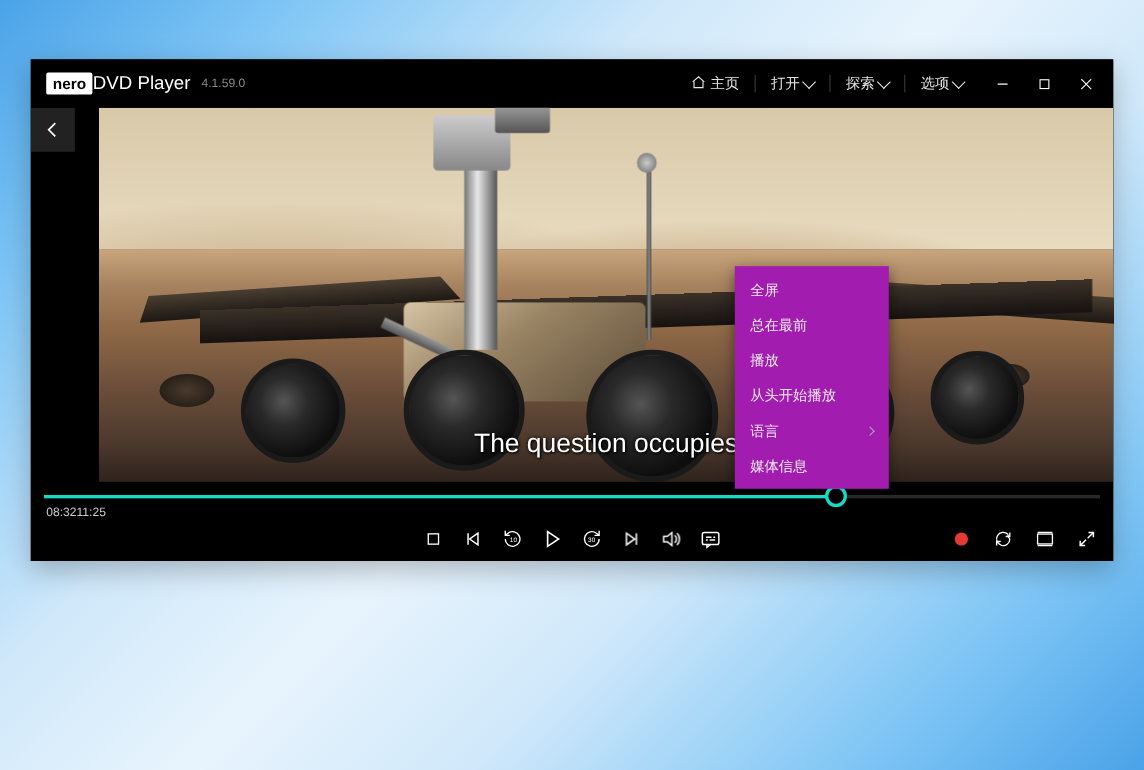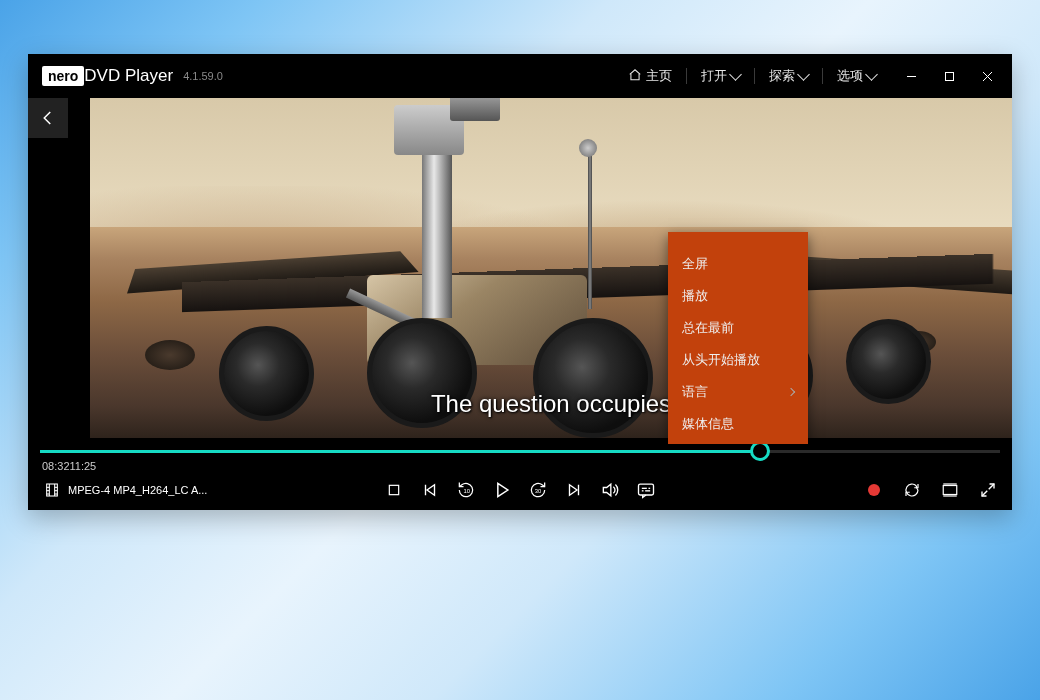--- a/index.html
+++ b/index.html
@@ -32,21 +32,21 @@
 .panel-r{position:absolute;right:0;top:44%;width:320px;height:45px;background:linear-gradient(#4a3e31,#1e1914);transform:perspective(400px) rotateX(60deg) rotateZ(8deg)}
 .body{position:absolute;left:30%;top:52%;width:220px;height:90px;background:linear-gradient(145deg,#d6c5a6,#9a8564 40%,#5e4d3a);border-radius:6px}
 .wheel{position:absolute;border-radius:50%;background:radial-gradient(circle at 40% 40%,#555 0%,#2a2a2a 30%,#0e0e0e 70%);border:5px solid #1a1a1a}
 .w1{width:85px;height:85px;left:14%;bottom:5%}
 .w2{width:100px;height:100px;left:30%;bottom:3%}
 .w3{width:110px;height:110px;left:48%;bottom:0}
 .w4{width:95px;height:95px;left:67%;bottom:3%}
 .w5{width:75px;height:75px;left:82%;bottom:10%}
 .arm{position:absolute;left:28%;top:56%;width:120px;height:10px;background:linear-gradient(#999,#555);transform:rotate(25deg);transform-origin:left}
 .subs{position:absolute;left:0;right:0;bottom:18px;text-align:center;color:#fff;font-size:24px;font-weight:400;text-shadow:0 0 4px #000,1px 1px 2px #000;z-index:6;line-height:1.35}
-.ctx{position:absolute;left:640px;top:134px;width:140px;background:#c2410c;padding:16px 0;z-index:10;box-shadow:0 4px 12px rgba(0,0,0,.5)}
+.ctx{position:absolute;left:640px;top:144px;width:140px;background:#a21caf;padding:6px 0;z-index:10;box-shadow:0 4px 12px rgba(0,0,0,.5)}
 .ctx-item{display:flex;align-items:center;justify-content:space-between;padding:7px 14px;font-size:13px;color:#eee;cursor:pointer}
 .controls{background:#000;color:#fff}
 .seek{position:relative;height:14px;padding:0 12px;display:flex;align-items:center}
 .track{position:relative;flex:1;height:3px;background:#2a2a2a}
 .fill{position:absolute;left:0;top:0;height:100%;background:#16dbc4}
 .thumb{position:absolute;top:50%;width:14px;height:14px;border-radius:50%;background:#000;border:3px solid #16dbc4;transform:translate(-50%,-50%)}
 .timerow{display:flex;justify-content:flex-start;padding:2px 14px;font-size:11px;color:#ccc}
 .mainrow{display:flex;align-items:center;padding:6px 14px 10px;gap:8px}
 .file{display:flex;align-items:center;gap:6px;font-size:11px;color:#fff;max-width:190px}
 .ctr{display:flex;align-items:center;gap:16px;position:absolute;left:50%;transform:translateX(-50%)}
@@ -146,24 +146,24 @@
       <div class="subs">
         <span>The question occupies</span><br>
       </div>
     </div>
 
     <div class="ctx">
       <div class="ctx-item">
           <span>全屏</span>
         </div>
       <div class="ctx-item">
+          <span>总在最前</span>
+        </div>
+      <div class="ctx-item">
           <span>播放</span>
-        </div>
-      <div class="ctx-item">
-          <span>总在最前</span>
         </div>
       <div class="ctx-item">
           <span>从头开始播放</span>
         </div>
       <div class="ctx-item">
           <span>语言</span>
           <span class="chev-r"></span>
         </div>
       <div class="ctx-item">
           <span>媒体信息</span>
@@ -180,36 +180,20 @@
       <div class="track">
         <div class="fill" id="fill" style="width: 75%;"></div>
         <div class="thumb" id="thumb" style="left: 75%;"></div>
       </div>
     </div>
     <div class="timerow">
       <span>08:32</span>
       <span>11:25</span>
     </div>
     <div class="mainrow" style="position:relative">
-      <div class="file">
-        <span class="ic">
-          <svg width="16" height="16" viewBox="0 0 24 24" fill="none" stroke="currentColor" stroke-width="1.6">
-              <rect x="4" y="3" width="16" height="18"></rect>
-              <line x1="8" y1="3" x2="8" y2="21"></line>
-              <line x1="16" y1="3" x2="16" y2="21"></line>
-              <line x1="4" y1="8" x2="8" y2="8"></line>
-              <line x1="4" y1="13" x2="8" y2="13"></line>
-              <line x1="4" y1="18" x2="8" y2="18"></line>
-              <line x1="16" y1="8" x2="20" y2="8"></line>
-              <line x1="16" y1="13" x2="20" y2="13"></line>
-              <line x1="16" y1="18" x2="20" y2="18"></line>
-            </svg>
-        </span>
-        <span>MPEG-4 MP4_H264_LC A...</span>
-      </div>
 
       <div class="ctr">
         <span class="ic">
             <svg width="16" height="16" viewBox="0 0 24 24" fill="none" stroke="currentColor" stroke-width="1.8">
               <rect x="5" y="5" width="14" height="14"></rect>
             </svg>
           </span>
         <span class="ic">
             <svg width="18" height="18" viewBox="0 0 24 24" fill="none" stroke="currentColor" stroke-width="1.8">
               <line x1="6" y1="5" x2="6" y2="19"></line>

